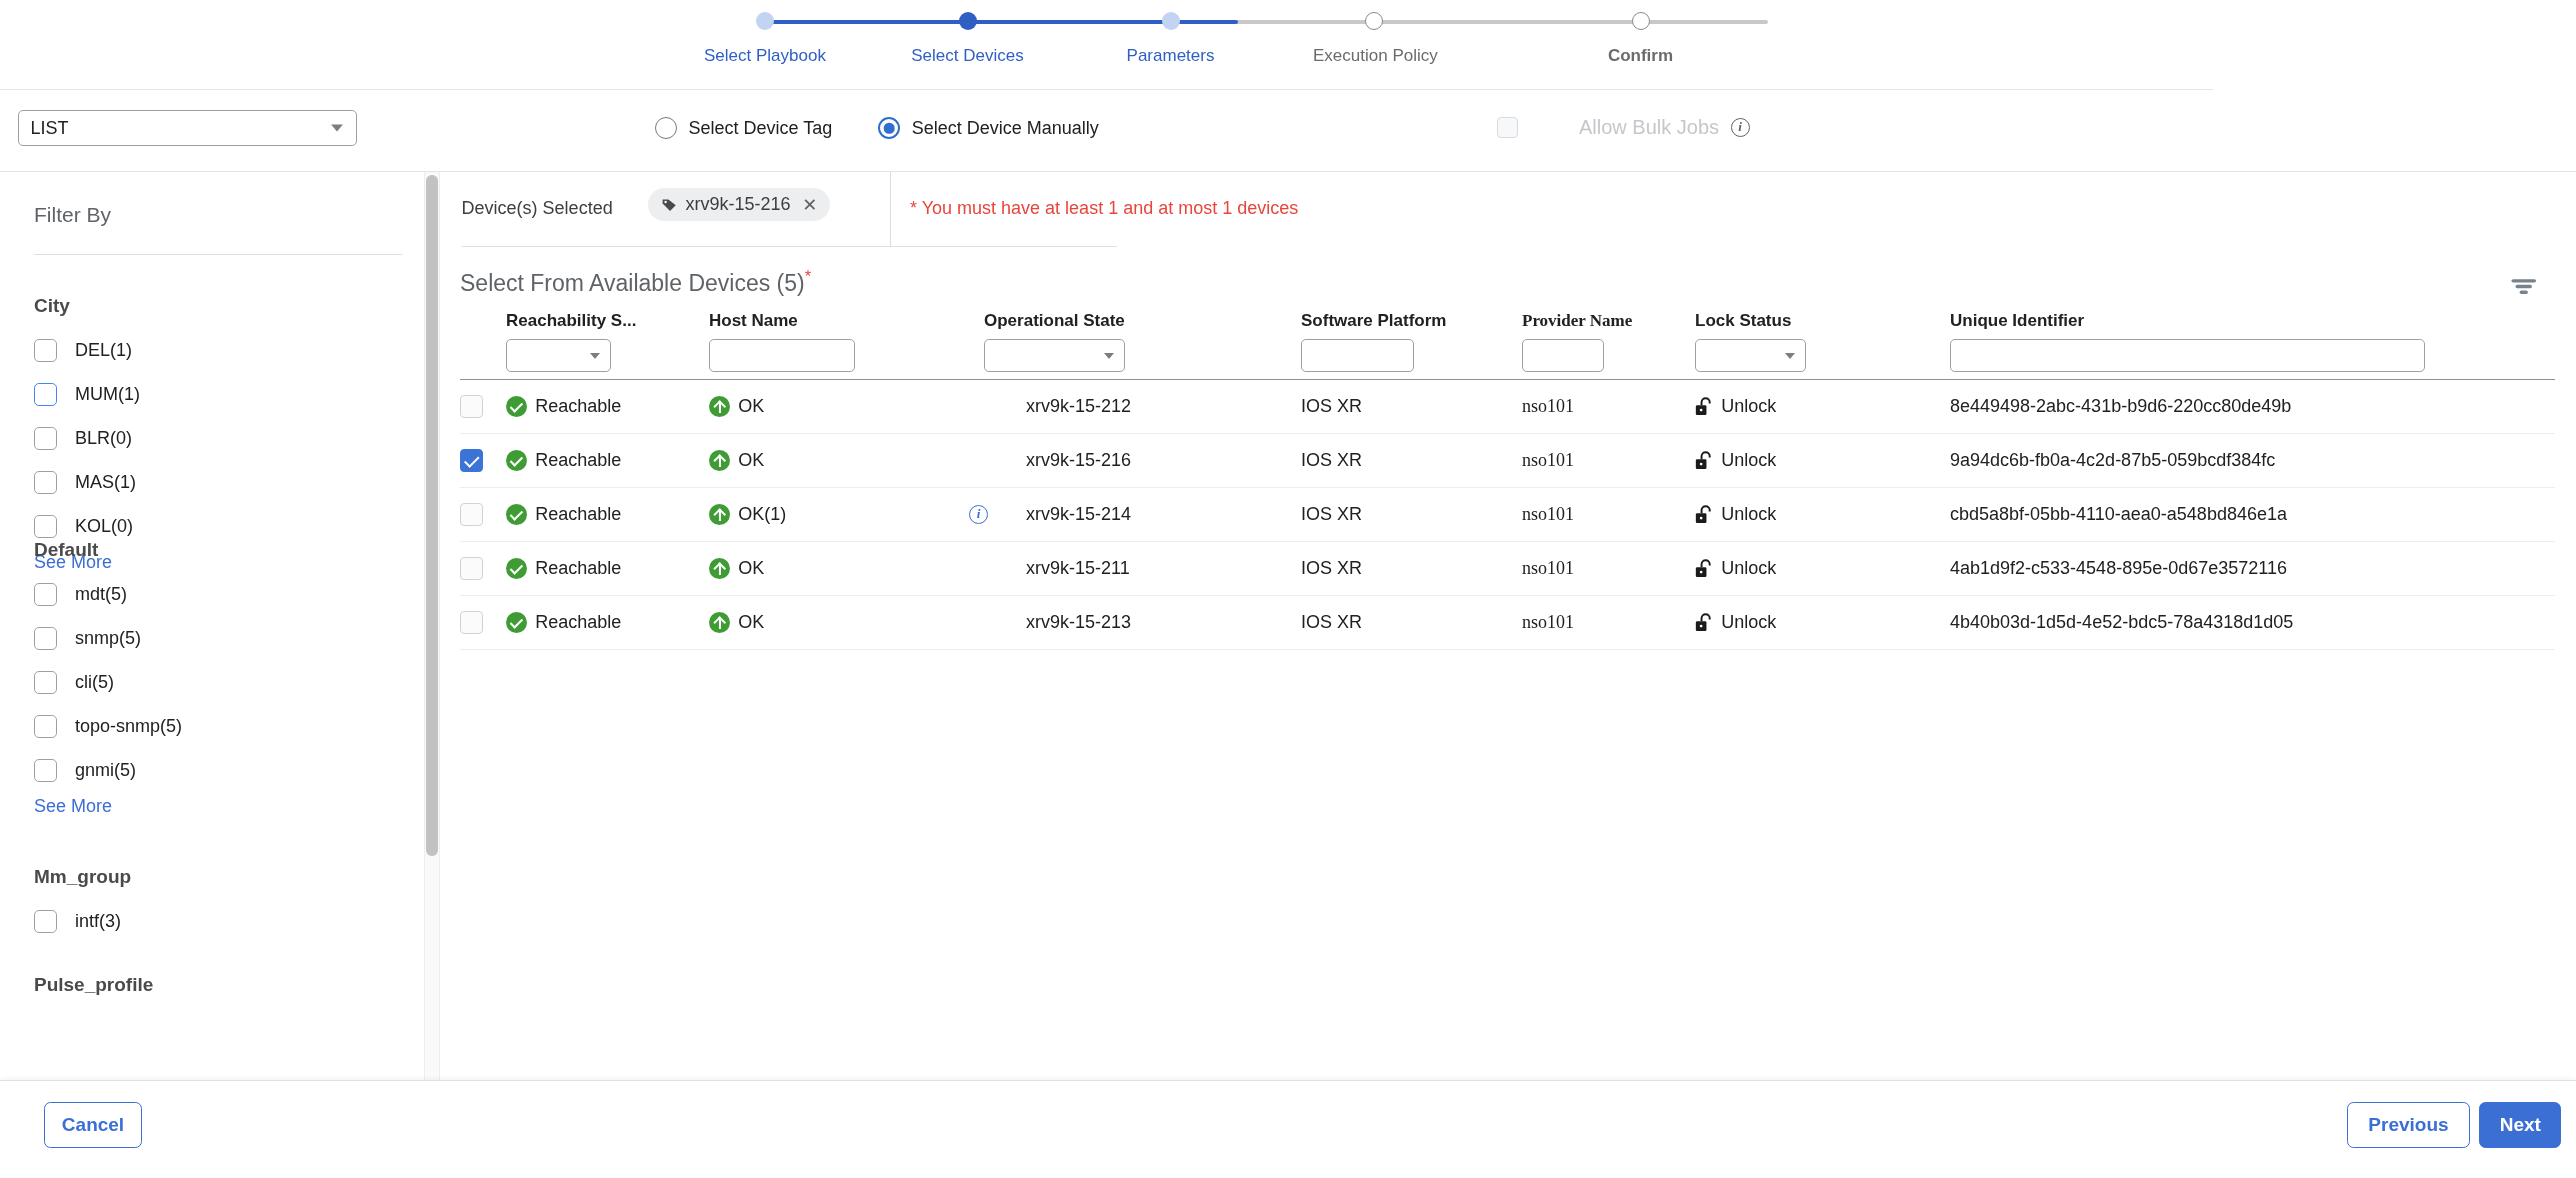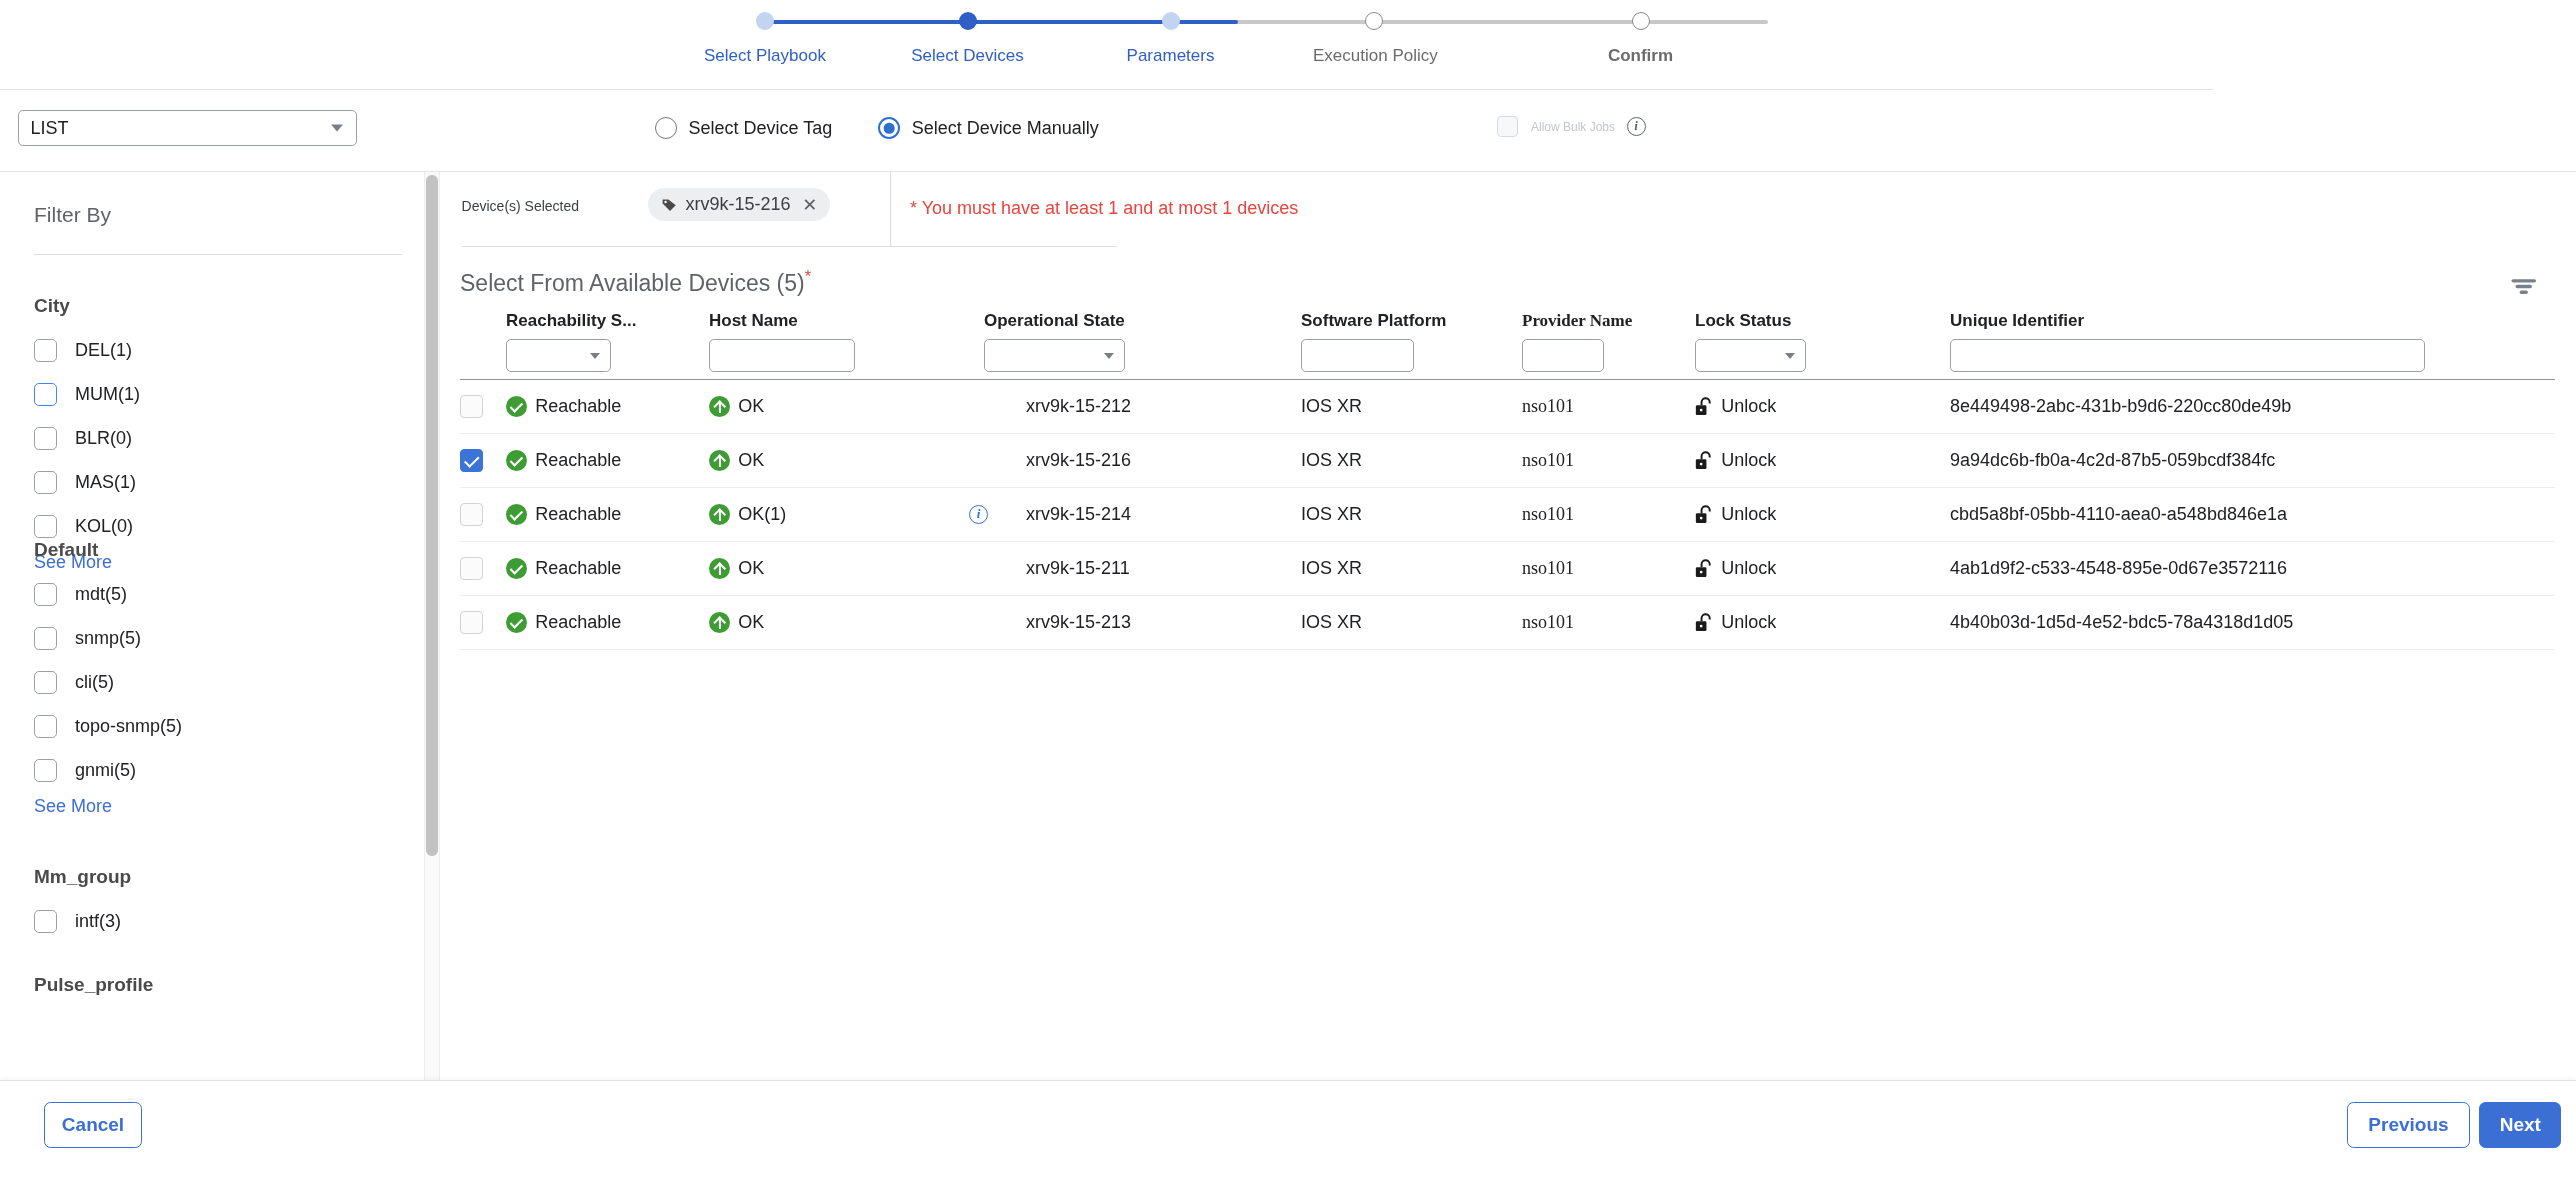--- a/index.html
+++ b/index.html
@@ -70,21 +70,21 @@
     transform: translate(-50%,-50%);
     width: 10.6px; height: 10.6px; border-radius: 50%; background: #2f6fd0;
   }
   .radio-label { font-size: 18px; color: #202124; white-space: nowrap; }
 
   .bulk-wrap { position: absolute; top: 116px; left: 1497px; display: flex; align-items: center; }
   .cb-disabled {
     width: 21px; height: 21px; border-radius: 4.1px;
     border: 0.8px solid #d8dade; background: #f7f8f9; margin-right: 13px;
   }
-  .bulk-label { font-size: 12px; color: #c4c7cb; margin-right: 11.5px; white-space: nowrap; }
+  .bulk-label { font-size: 20px; color: #c4c7cb; margin-right: 11.5px; white-space: nowrap; margin-left: 48px; }
   .info-circle {
     width: 19px; height: 19px; border-radius: 50%;
     border: 1.3px solid #5f6368; color: #5f6368;
     font-size: 13px; line-height: 16.4px; text-align: center;
     font-family: "Liberation Serif", serif; font-style: italic; font-weight: bold;
     flex: 0 0 auto;
   }
   .info-circle.blue { border-color: #3a6fd0; color: #3a6fd0; }
 
   
@@ -118,21 +118,21 @@
     position: absolute; left: 426px; top: 175px; width: 11.5px; height: 681px;
     background: #c2c2c2; border-radius: 5.7px;
   }
 
   
   .main {
     position: absolute; top: 172px; left: 442px; width: 2134px; height: 908px; background: #fff;
   }
   .sel-row { position: absolute; top: 0; left: 0; width: 2134px; height: 75px; }
   .sel-label {
-    position: absolute; left: 19.6px; top: 26px; font-size: 14px; color: #3c4043; white-space: nowrap;
+    position: absolute; left: 19.6px; top: 26px; font-size: 18px; color: #3c4043; white-space: nowrap;
   }
   .chip {
     position: absolute; left: 206px; top: 16.4px; height: 33px;
     background: #eceef0; border-radius: 16.4px;
     display: flex; align-items: center; padding: 0 13px;
     font-size: 18px; color: #3c4043;
   }
   .chip .tag-icon { margin-right: 8.2px; display: inline-flex; }
   .chip .chip-x { margin-left: 11.5px; color: #5f6368; font-size: 18px; cursor: pointer; }
   .sel-divider { position: absolute; top: 74px; left: 19.6px; width: 655px; height: 0.8px; background: #e0e0e0; }

